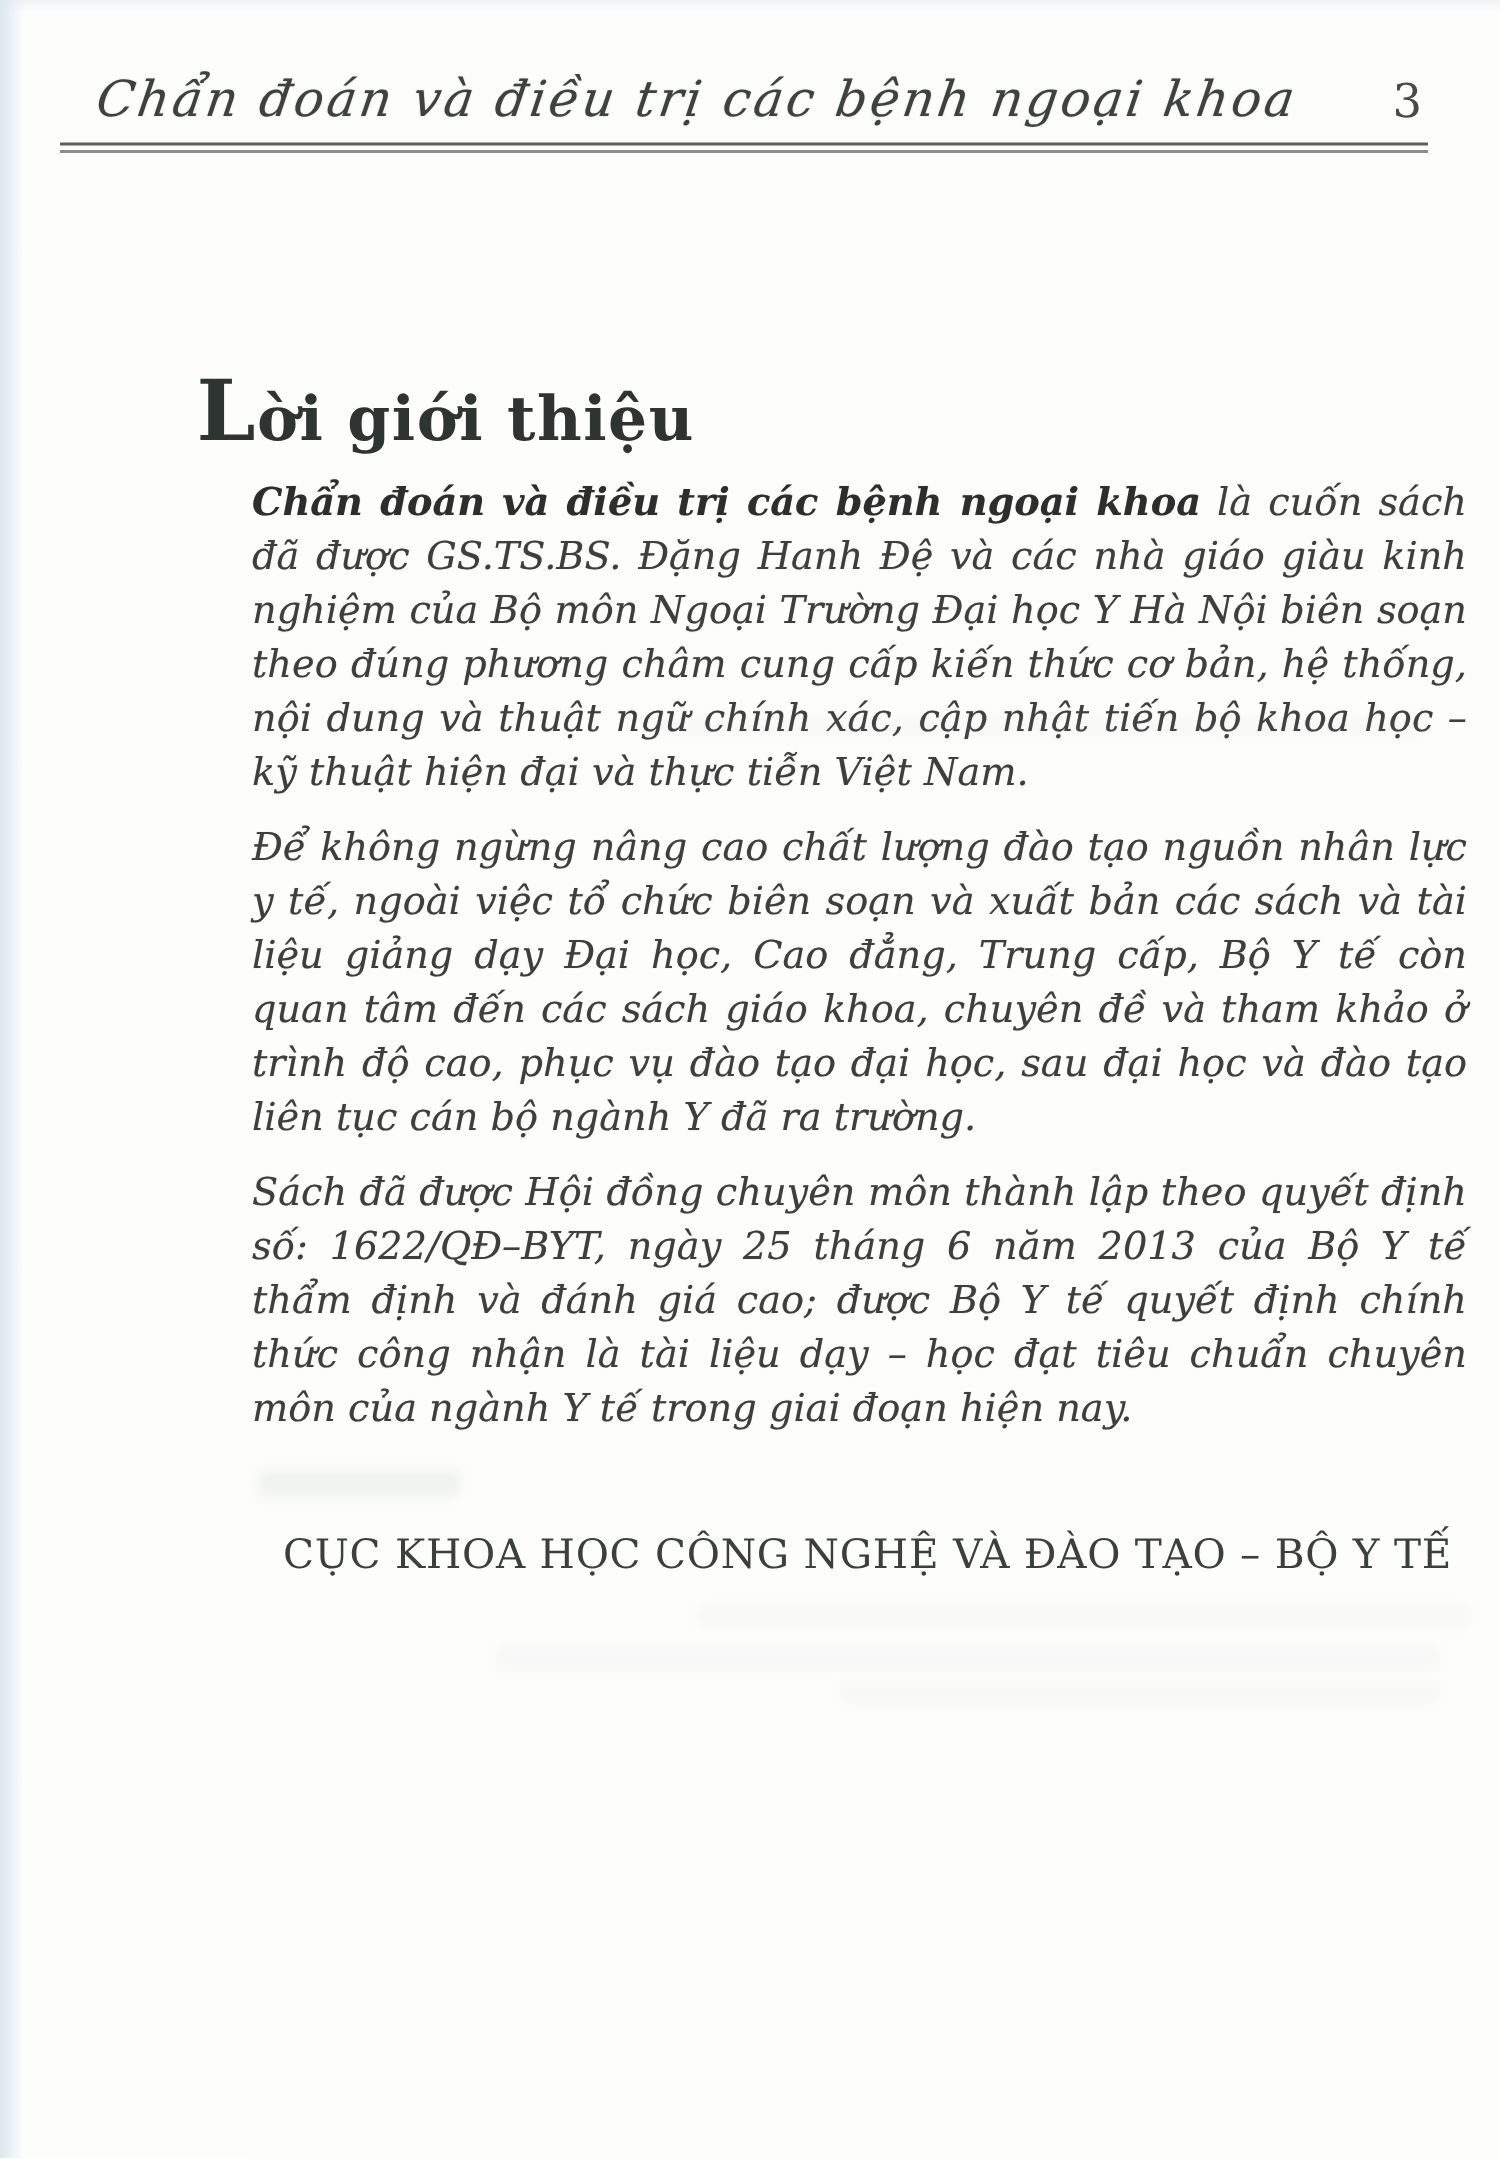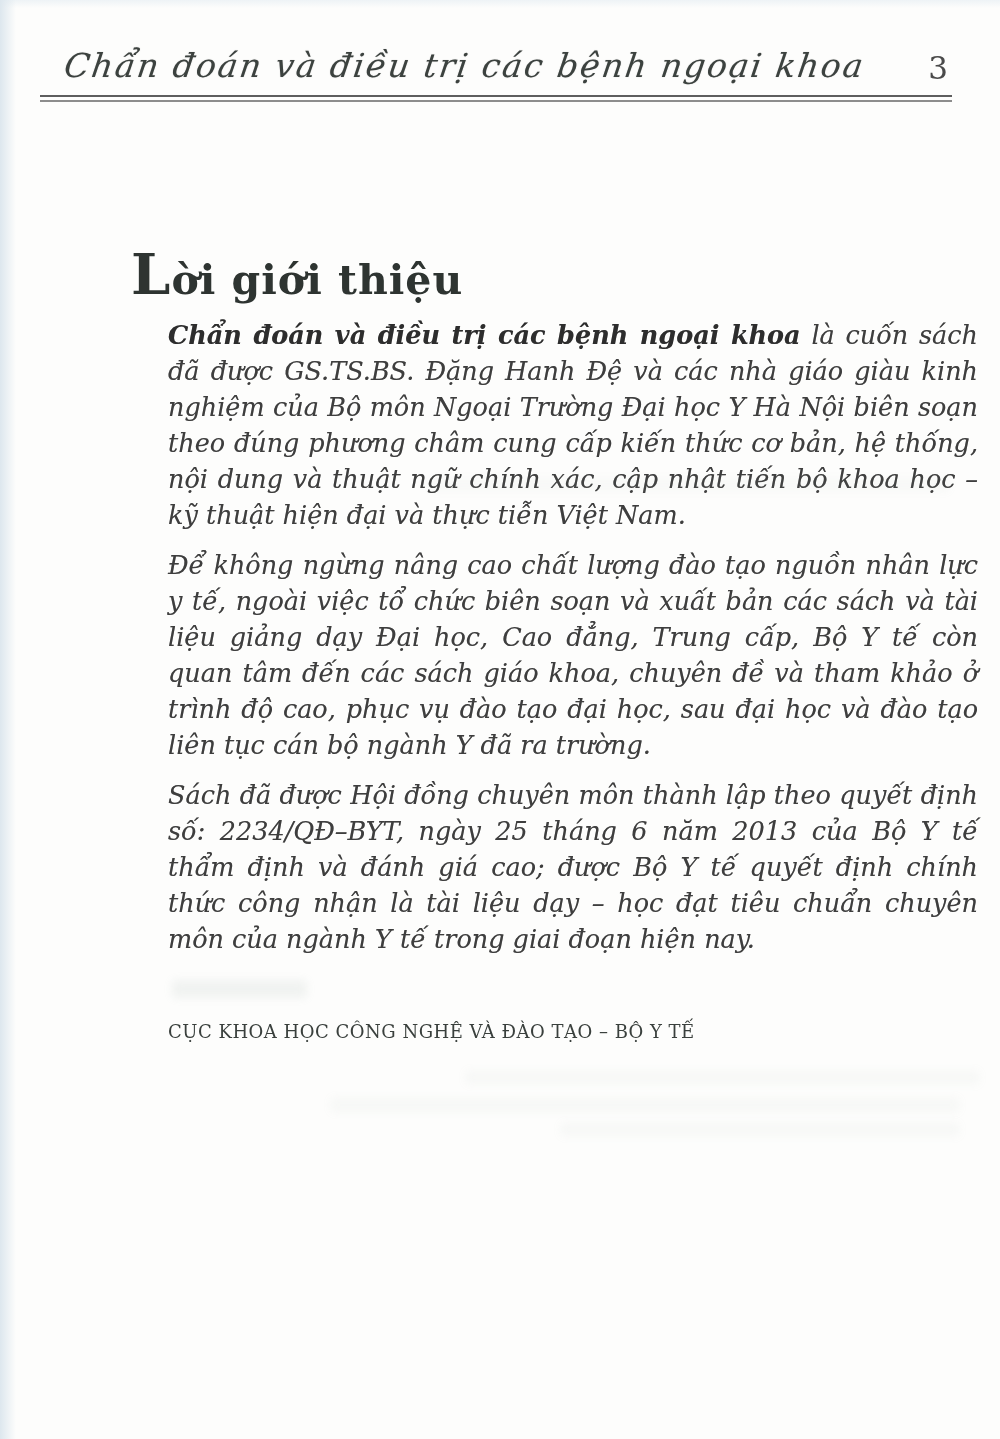--- a/index.html
+++ b/index.html
@@ -42,21 +42,21 @@
   .body-col {
     position: absolute; top: 317px; left: 168px; width: 810px;
     font-style: italic; font-size: 25.5px; line-height: 36px;
     color: #3e3e3e; text-align: justify;
     text-shadow: 0 0 0.6px rgba(62,62,62,.45);
   }
   .body-col p { margin: 0 0 14px 0; }
   .body-col strong { font-weight: bold; color: #2d2d2d; }
   .signature {
     position: absolute; top: 1021px; left: 168px; width: 800px;
-    font-size: 18px; color: #3a403d;
+    text-align: right; font-size: 27px; color: #3a403d;
     letter-spacing: 0.5px; white-space: nowrap;
   }
   .artifact {
     position: absolute; background: #9fb0a8; border-radius: 4px;
     filter: blur(4px); pointer-events: none;
   }
   .artifact.a1 { top: 478px; left: 430px; width: 520px; height: 14px; opacity: .05; }
   .artifact.a2 { top: 980px; left: 172px; width: 135px; height: 18px; opacity: .13; }
   .artifact.a3 { top: 1070px; left: 465px; width: 515px; height: 15px; opacity: .06; }
   .artifact.a4 { top: 1097px; left: 330px; width: 630px; height: 16px; opacity: .06; }
@@ -75,21 +75,21 @@
 
   <div class="head-rule"></div>
 
   <h1 class="doc-title"><span class="initial">L</span><span>ời giới thiệu</span></h1>
 
   <div class="body-col">
     <p><strong>Chẩn đoán và điều trị các bệnh ngoại khoa</strong><span> là cuốn sách đã được GS.TS.BS. Đặng Hanh Đệ và các nhà giáo giàu kinh nghiệm của Bộ môn Ngoại Trường Đại học Y Hà Nội biên soạn theo đúng phương châm cung cấp kiến thức cơ bản, hệ thống, nội dung và thuật ngữ chính xác, cập nhật tiến bộ khoa học – kỹ thuật hiện đại và thực tiễn Việt Nam.</span></p>
 
     <p>Để không ngừng nâng cao chất lượng đào tạo nguồn nhân lực y tế, ngoài việc tổ chức biên soạn và xuất bản các sách và tài liệu giảng dạy Đại học, Cao đẳng, Trung cấp, Bộ Y tế còn quan tâm đến các sách giáo khoa, chuyên đề và tham khảo ở trình độ cao, phục vụ đào tạo đại học, sau đại học và đào tạo liên tục cán bộ ngành Y đã ra trường.</p>
 
-    <p>Sách đã được Hội đồng chuyên môn thành lập theo quyết định số: 2234/QĐ–BYT, ngày 25 tháng 6 năm 2013 của Bộ Y tế thẩm định và đánh giá cao; được Bộ Y tế quyết định chính thức công nhận là tài liệu dạy – học đạt tiêu chuẩn chuyên môn của ngành Y tế trong giai đoạn hiện nay.</p>
+    <p>Sách đã được Hội đồng chuyên môn thành lập theo quyết định số: 1622/QĐ–BYT, ngày 25 tháng 6 năm 2013 của Bộ Y tế thẩm định và đánh giá cao; được Bộ Y tế quyết định chính thức công nhận là tài liệu dạy – học đạt tiêu chuẩn chuyên môn của ngành Y tế trong giai đoạn hiện nay.</p>
 
   </div>
 
   <div class="signature">CỤC KHOA HỌC CÔNG NGHỆ VÀ ĐÀO TẠO – BỘ Y TẾ</div>
 
   <div class="artifact a1"></div>
   <div class="artifact a2"></div>
   <div class="artifact a3"></div>
   <div class="artifact a4"></div>
   <div class="artifact a5"></div>

